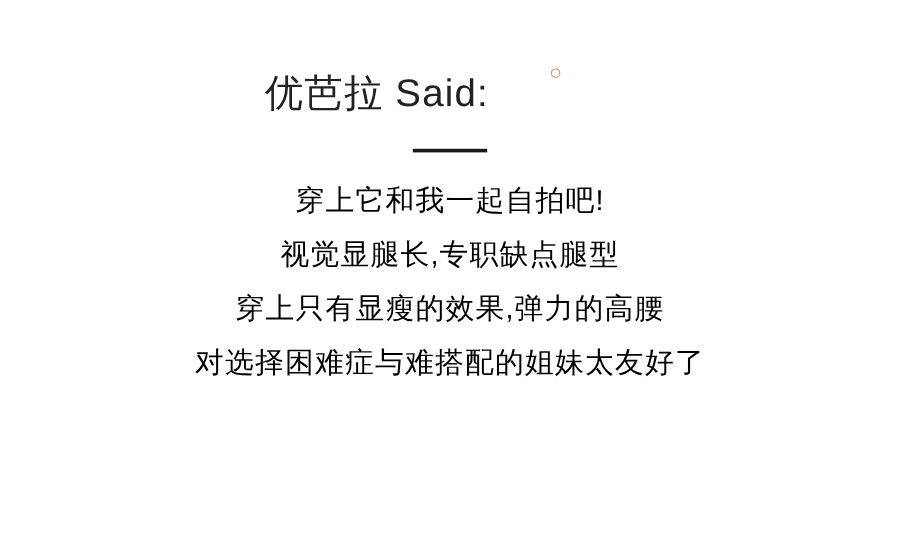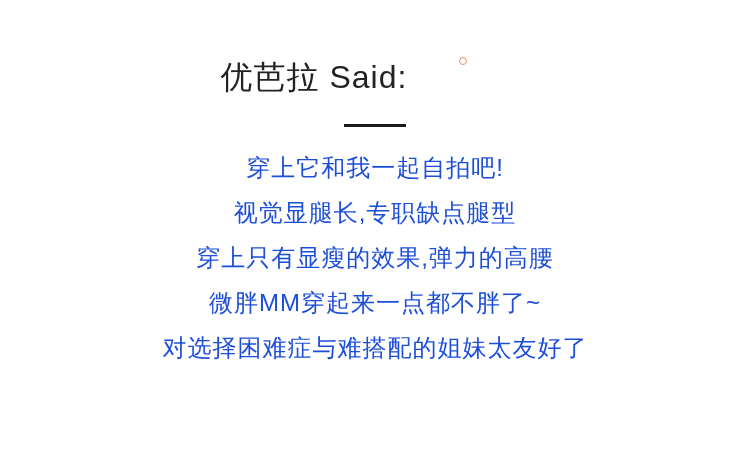--- a/index.html
+++ b/index.html
@@ -53,21 +53,21 @@
     width: 750px;
   }
   .line {
     position: relative;
     height: 45px;
     line-height: 45px;
     text-align: center;
     font-size: 24px;
     font-weight: 300;
     letter-spacing: 1px;
-    color: #1d4ed8;
+    color: #000000;
     white-space: nowrap;
   }
   .line-text {
     position: relative;
     z-index: 1;
   }
   .hl-bar {
     position: absolute;
     left: 146px;
     top: 30px;
@@ -90,19 +90,18 @@
 
   <div class="body-lines">
 
     <div class="line">穿上它和我一起自拍吧!</div>
 
 
     <div class="line">视觉显腿长,专职缺点腿型</div>
 
     <div class="line">穿上只有显瘦的效果,弹力的高腰</div>
 
-    <div class="line">微胖MM穿起来一点都不胖了~</div>
 
     <div class="line">对选择困难症与难搭配的姐妹太友好了</div>
 
   </div>
 
 </div>
 
 </body></html>

